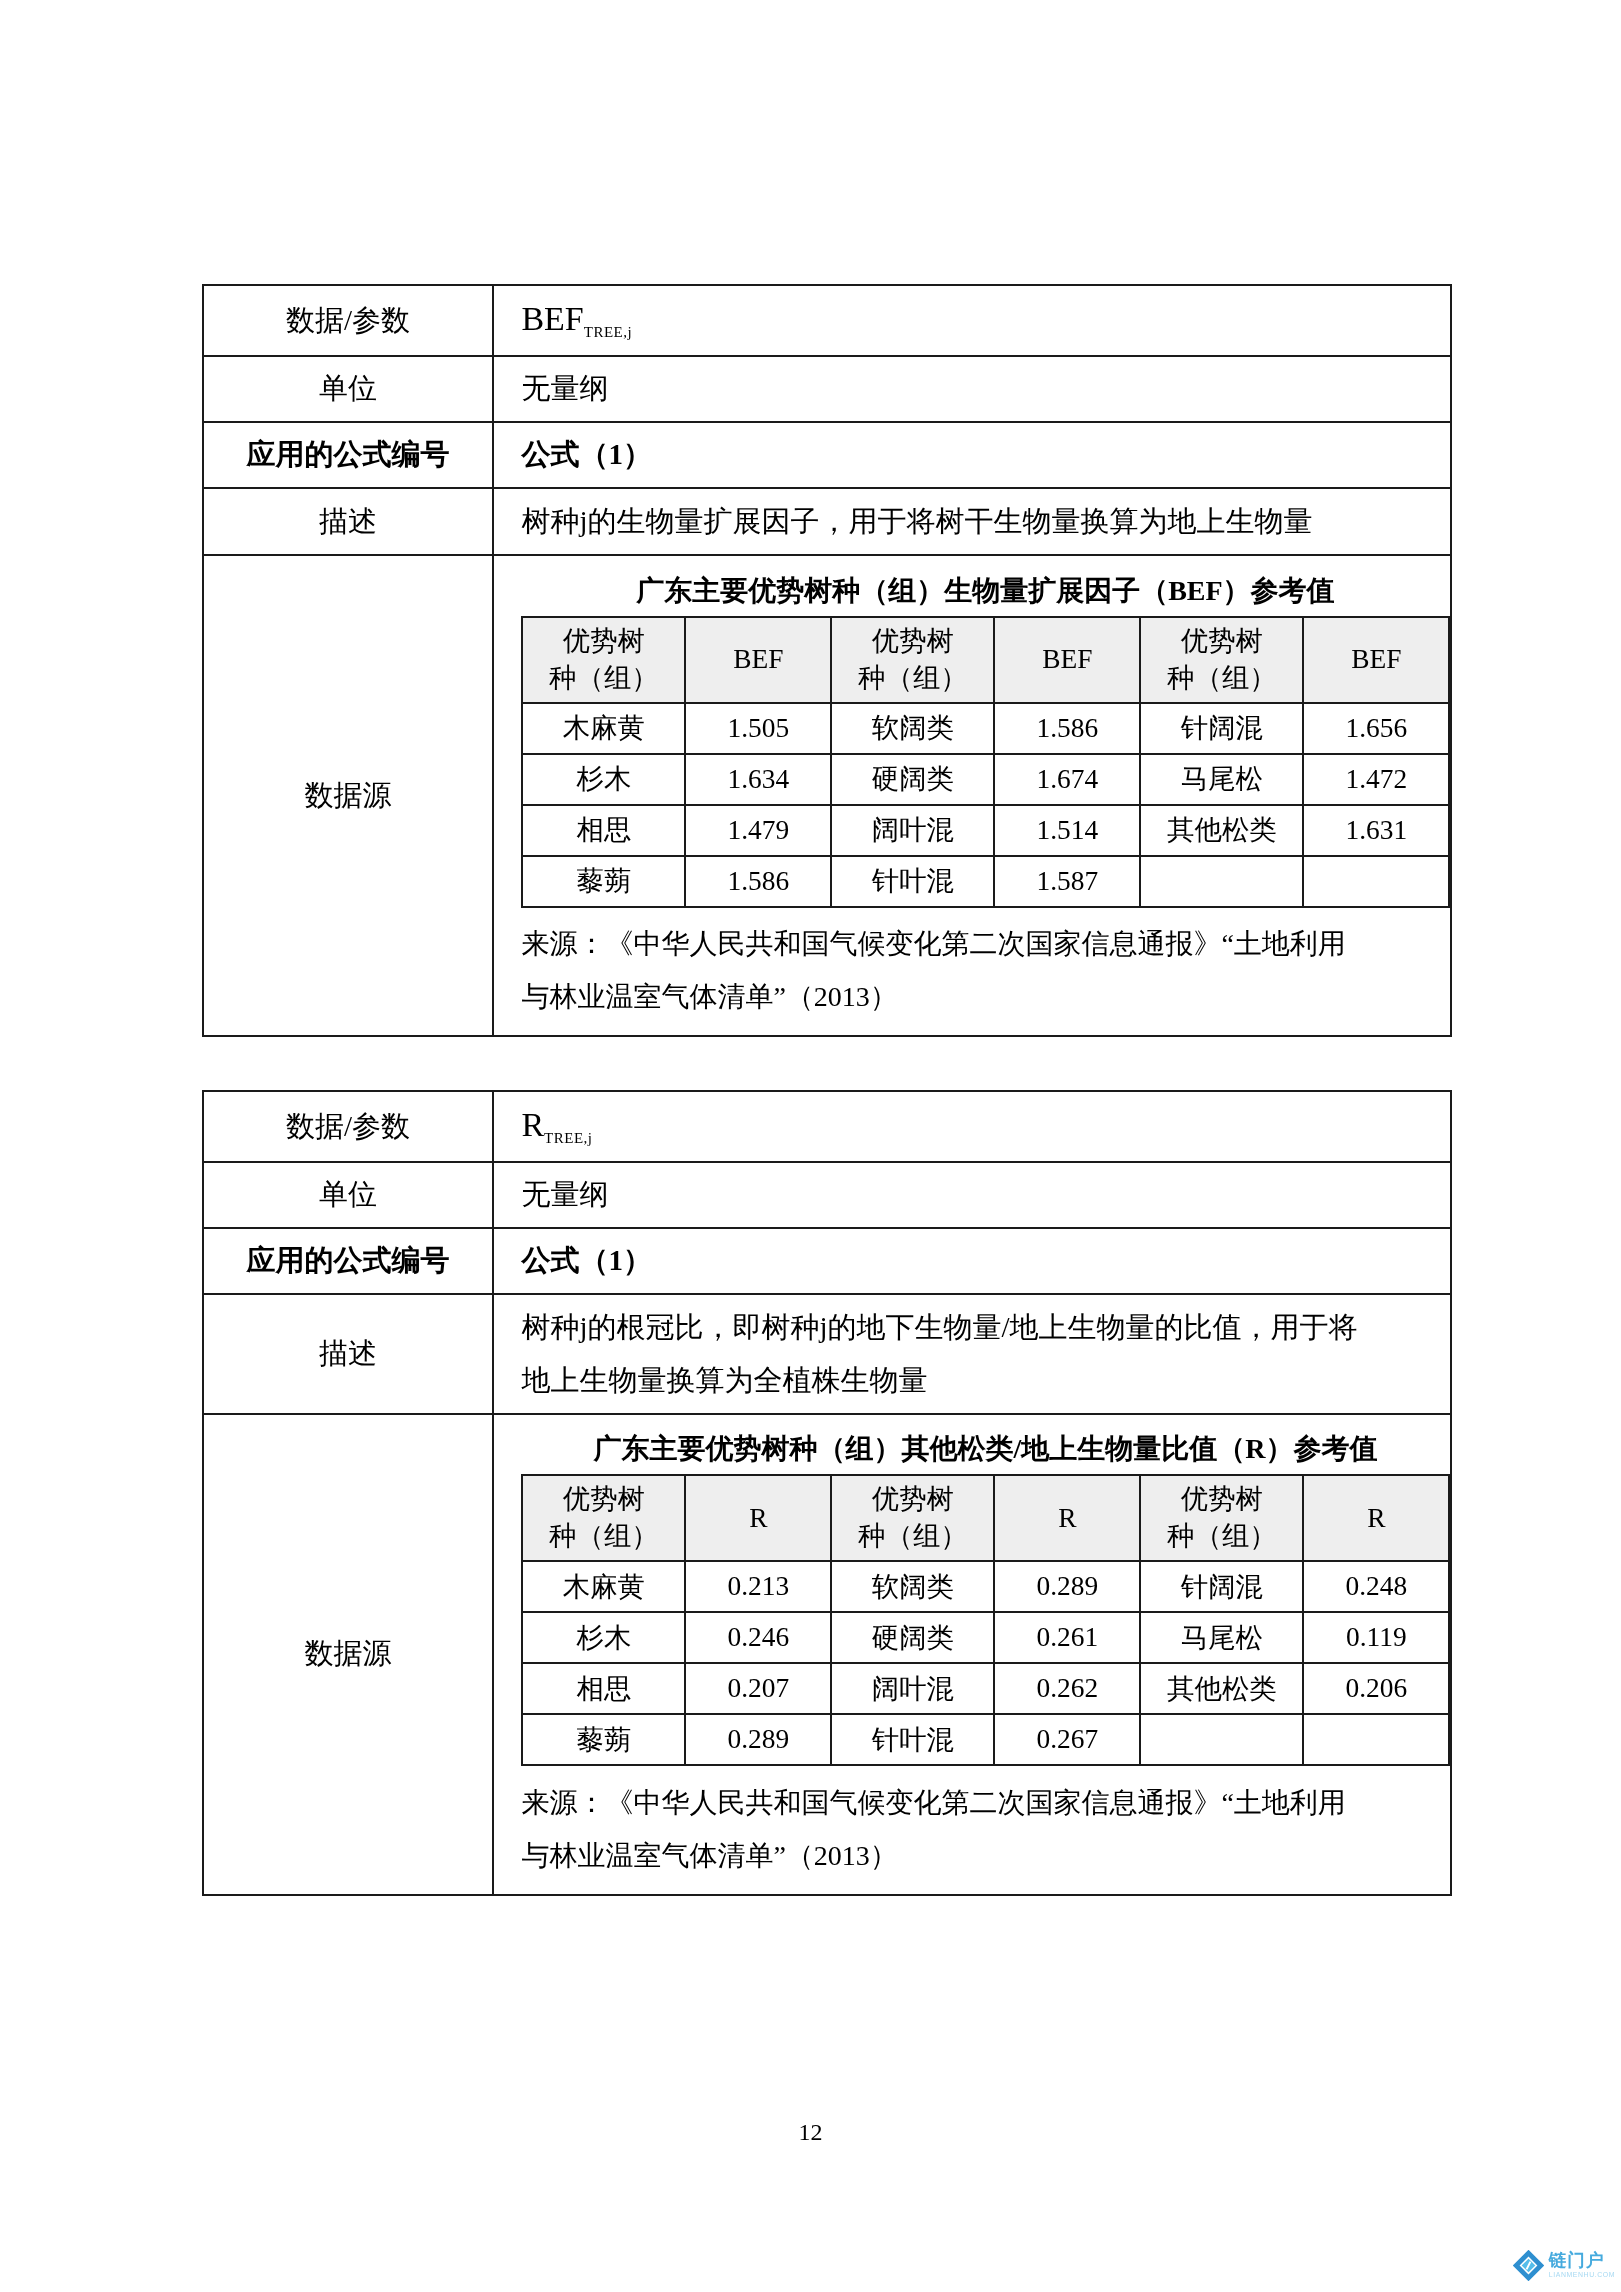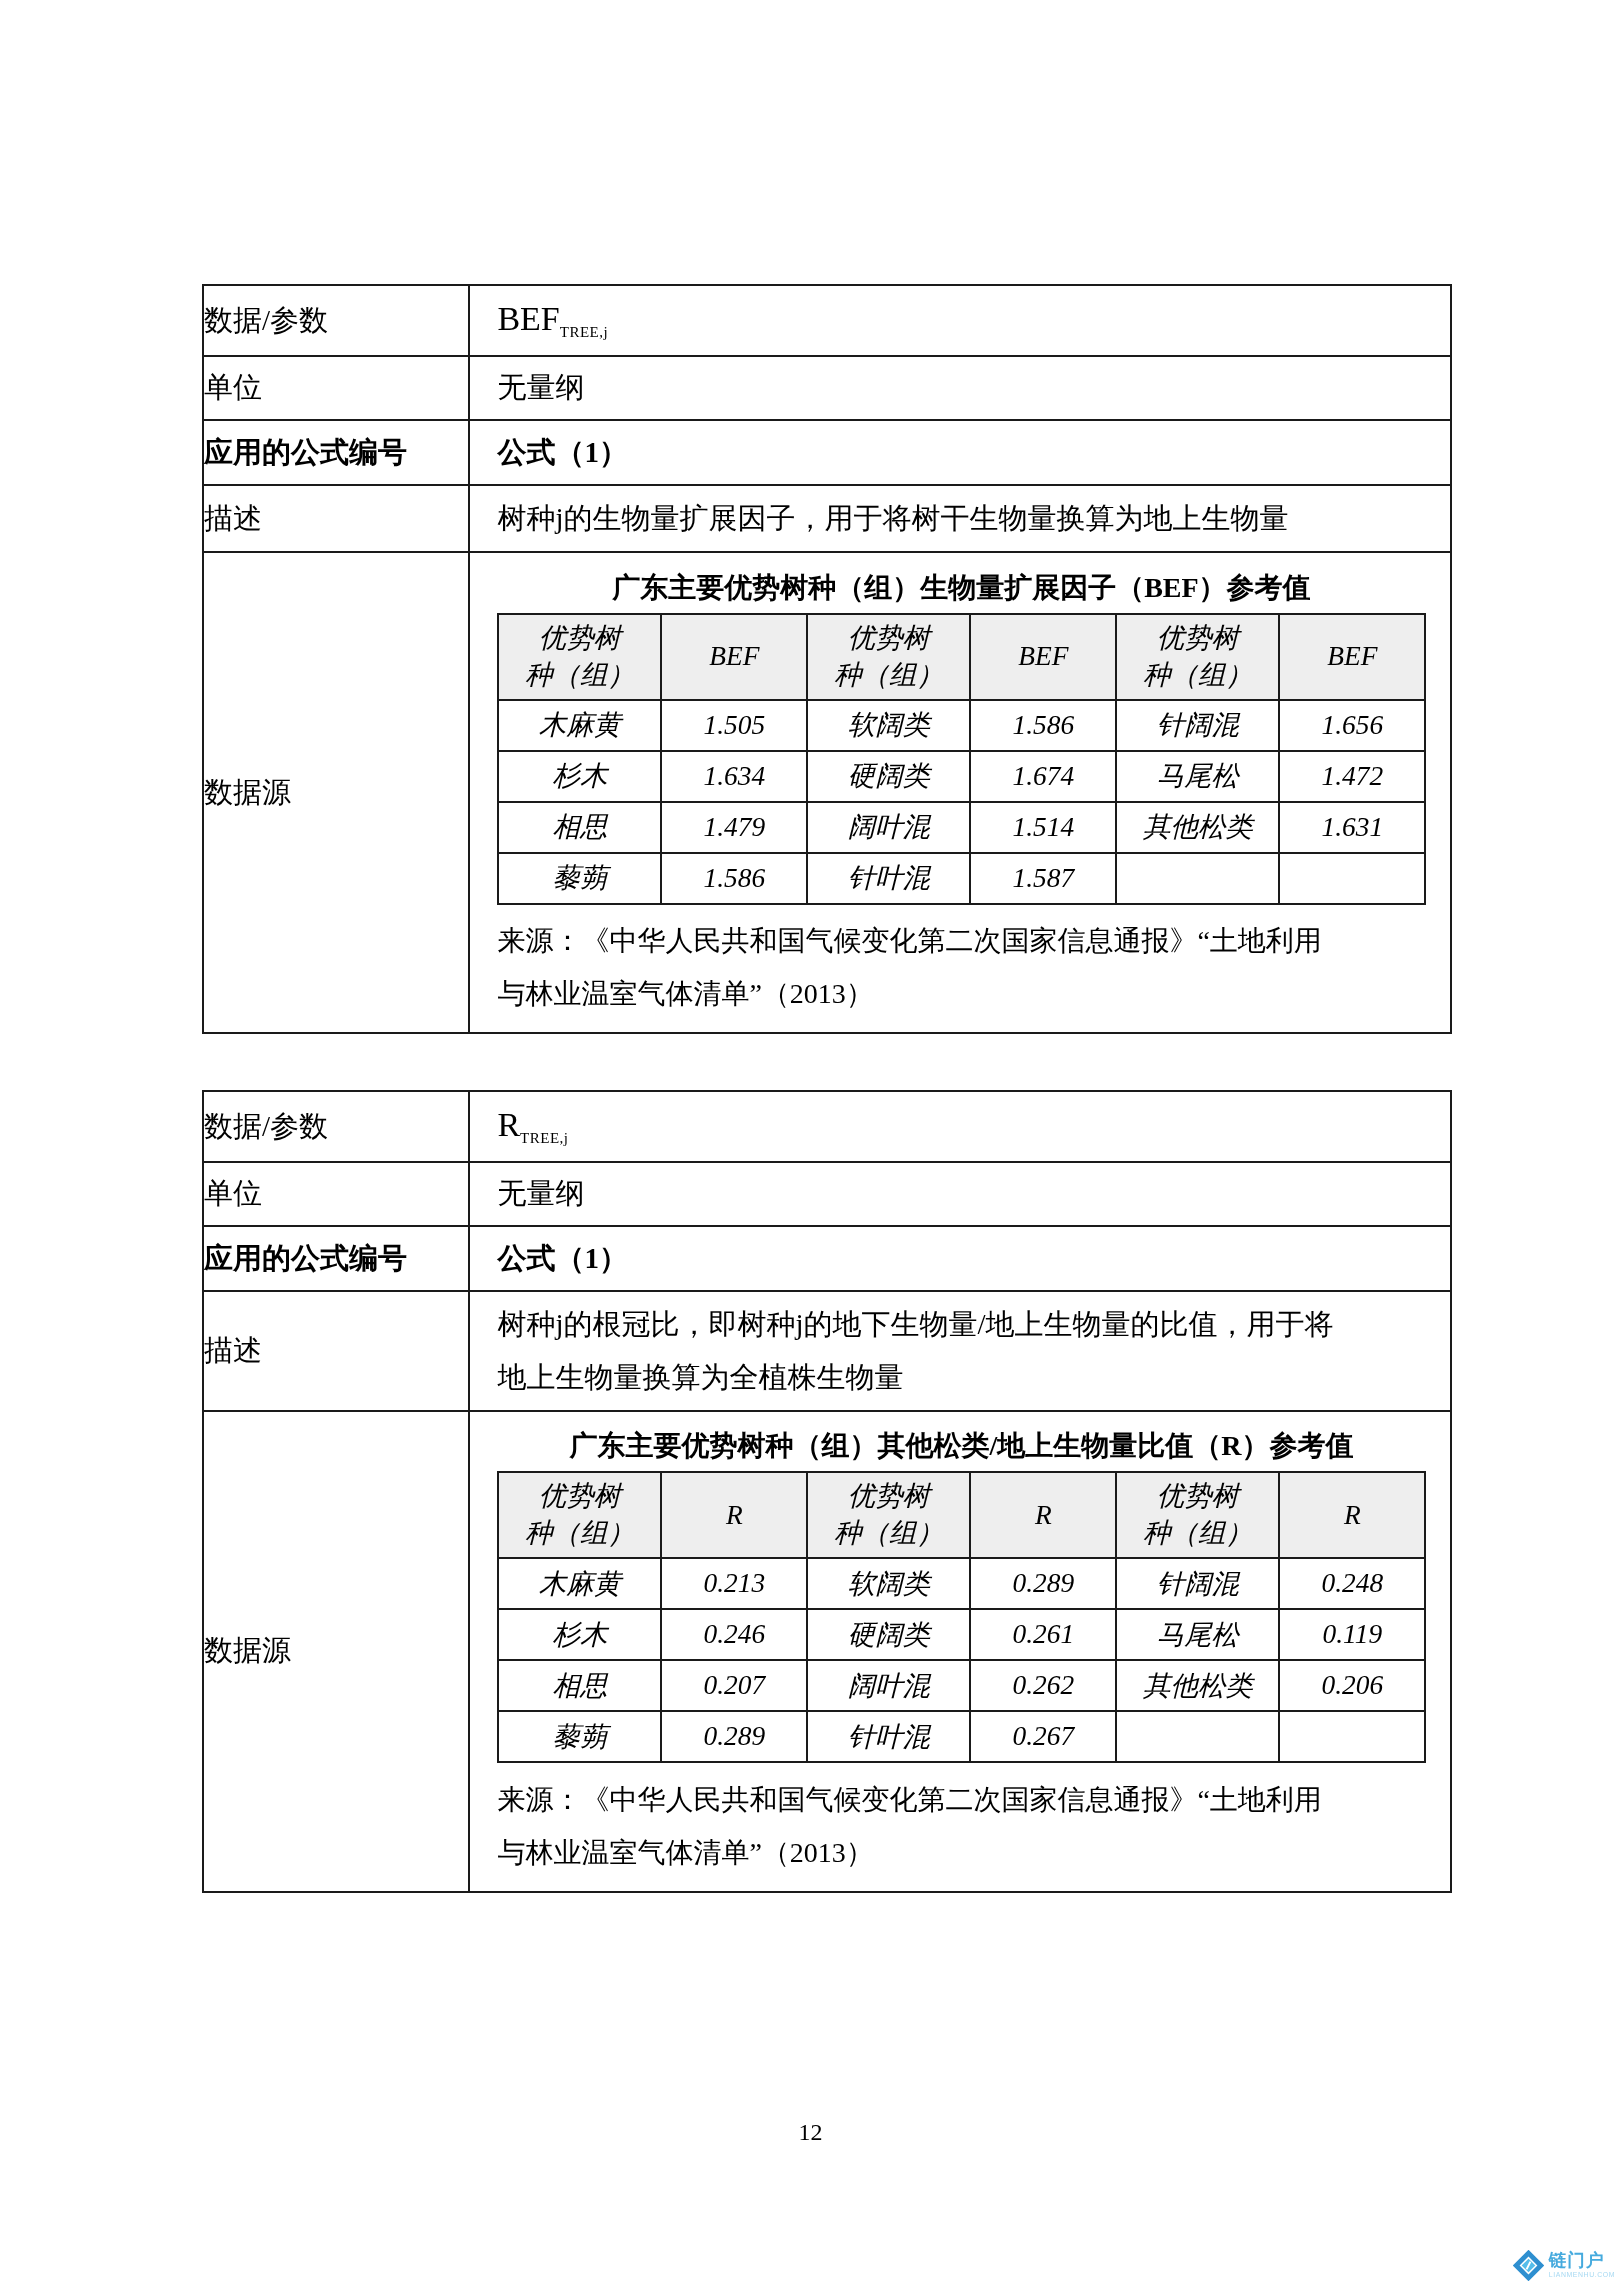--- a/index.html
+++ b/index.html
@@ -5,36 +5,36 @@
   html,body{margin:0;padding:0;background:#ffffff;}
   .page{
     position:relative;width:1621px;height:2293px;background:#ffffff;
     font-family:"Liberation Serif","DejaVu Serif",serif;color:#000;
     overflow:hidden;
   }
   table{border-collapse:collapse;table-layout:fixed;}
   
   .outer{position:absolute;left:202px;width:1250px;}
   .outer td{border:2px solid #1a1a1a;vertical-align:middle;}
-  .outer .label{width:264px;font-size:29px;padding:0;}
+  .outer .label{width:264px;text-align:center;font-size:29px;padding:12px;}
   .outer .value{font-size:29px;text-align:left;padding:5.9px 17.6px 5.9px 27.4px;}
   .t1{top:284px;}
   .t2{top:1090px;}
   .r-param{height:71px;}
   .r-unit{height:64px;}
   .r-formula{height:65px;font-weight:bold;}
   .r-desc1{height:67px;}
   .r-desc2{height:116px;}
   .desc-line{line-height:53px;}
   .param-main{font-size:34px;}
   .param-sub{font-size:15px;vertical-align:sub;letter-spacing:0.5px;}
   
   .ds{width:928px;padding:3.9px 0 2px 0;}
   .ds-title{width:928px;text-align:center;font-weight:bold;font-size:28px;margin:5.9px 0 5.9px 0;}
-  .inner{width:928px;font-style:italic;}
+  .inner{width:928px;}
   .inner td{border:2px solid #1a1a1a;text-align:center;vertical-align:middle;font-size:27.4px;padding:0;}
   .inner .hdr{background:#eeeeee;height:84px;line-height:37px;}
   .ci-s{width:163px;}
   .ci-v{width:146px;}
   .inner tr.dr{height:51px;}
   .ds-source{font-size:28px;line-height:53px;margin:9.8px 0 3.9px 0;}
   
   .pagenum{position:absolute;left:0;top:2119px;width:1621px;text-align:center;font-size:24px;}
   
   .logo{position:absolute;right:5.9px;top:2250px;display:flex;align-items:center;gap:4.9px;cursor:pointer;}

